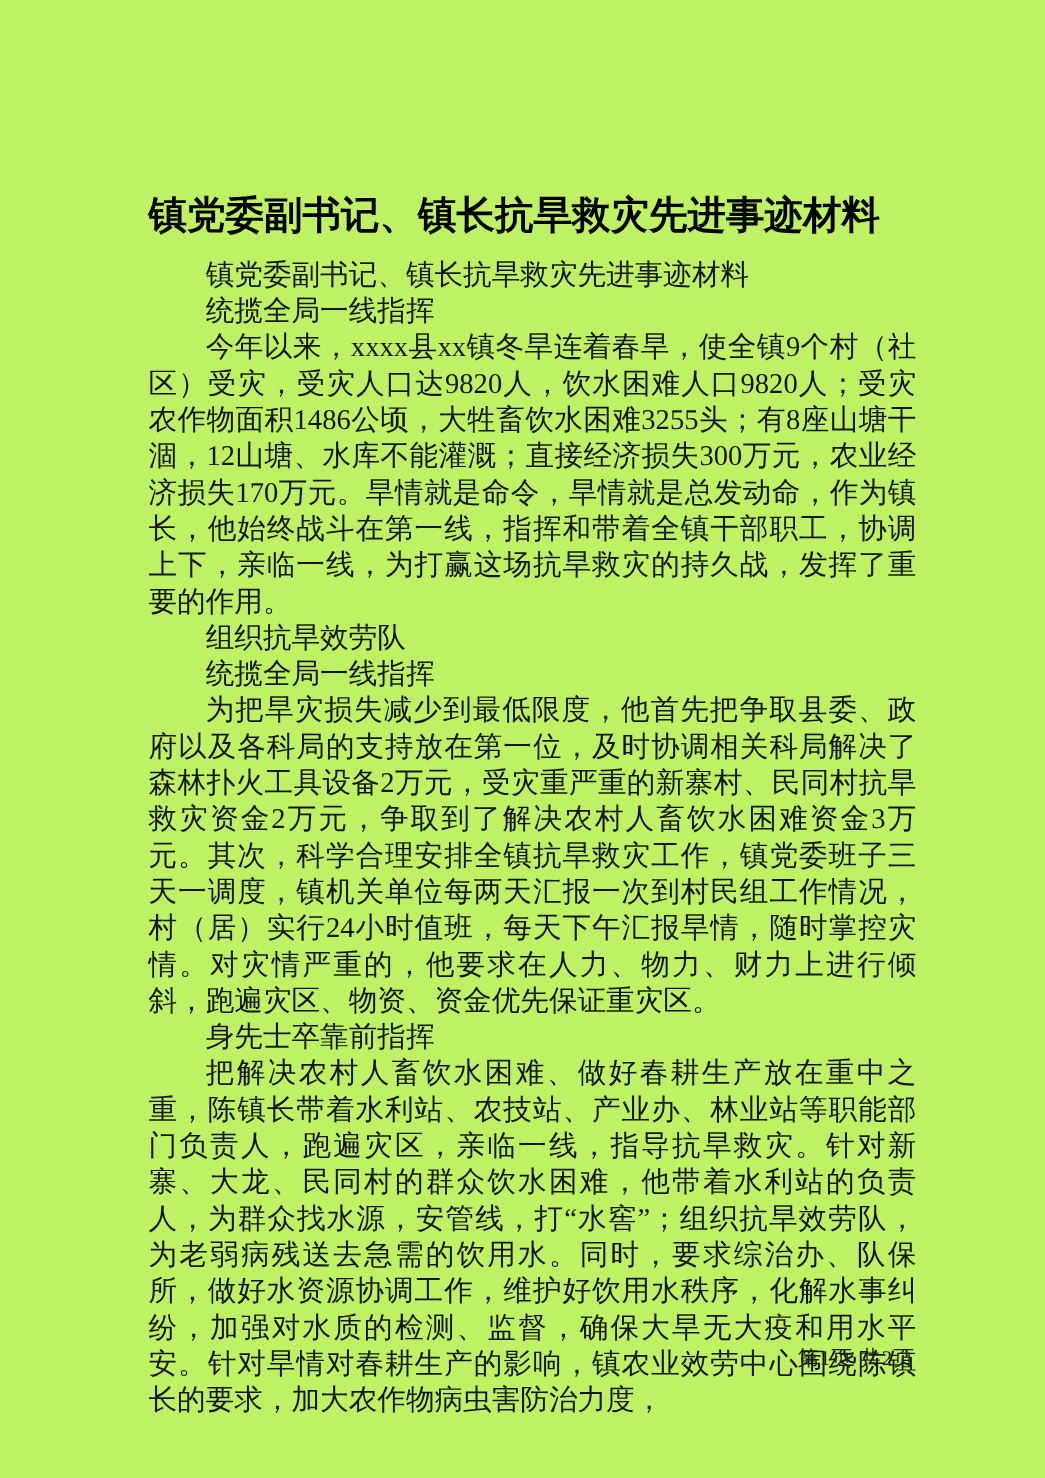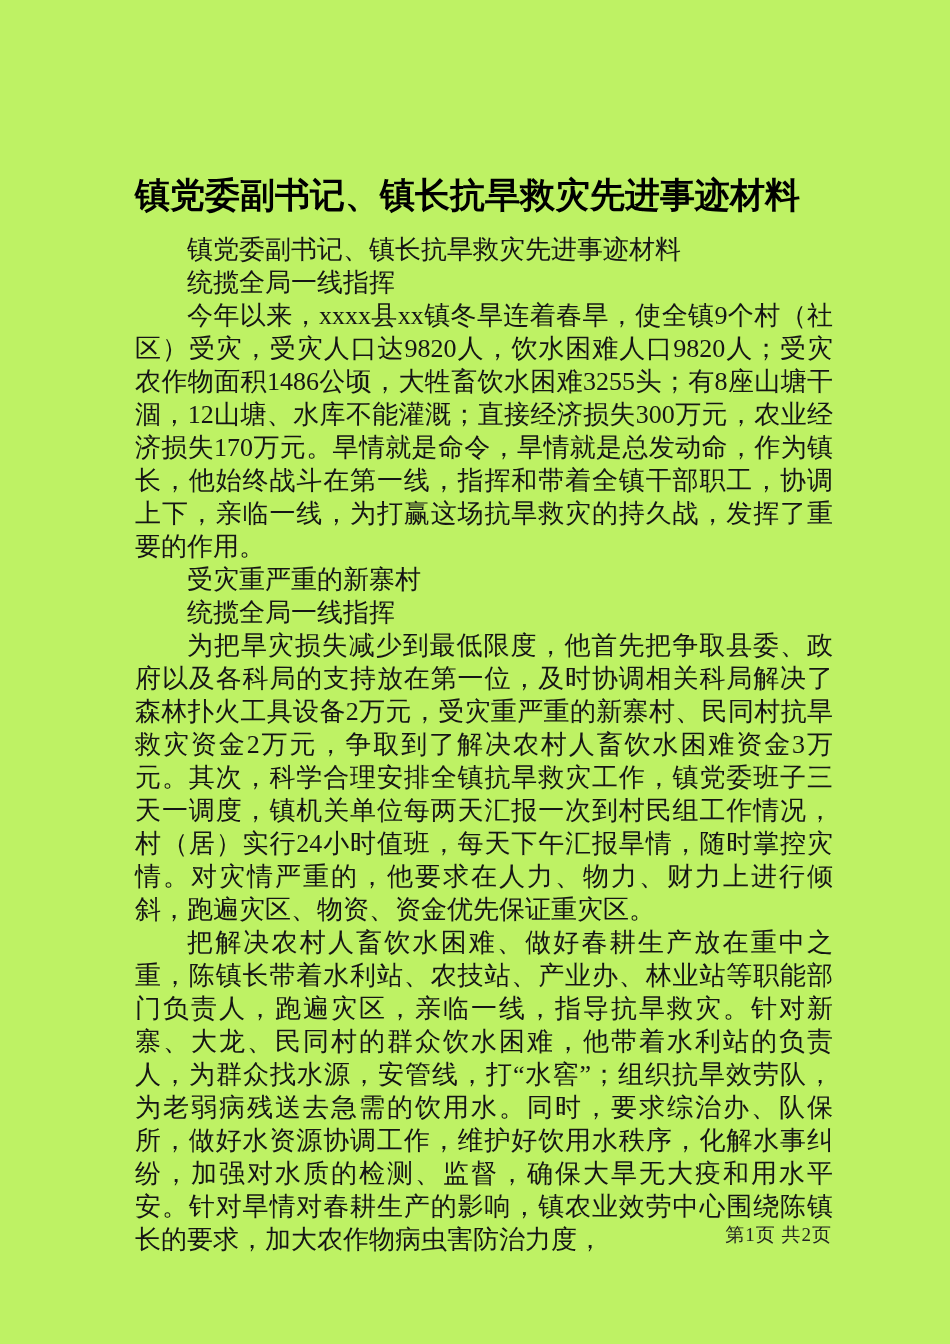--- a/index.html
+++ b/index.html
@@ -53,20 +53,21 @@
 </head>
 <body>
 
 <div class="page">
   <div class="content">
     <h1 class="doc-title">镇党委副书记、镇长抗旱救灾先进事迹材料</h1>
     <div class="paragraphs">
       <p>镇党委副书记、镇长抗旱救灾先进事迹材料</p>
       <p>统揽全局一线指挥</p>
       <p>今年以来，xxxx县xx镇冬旱连着春旱，使全镇9个村（社区）受灾，受灾人口达9820人，饮水困难人口9820人；受灾农作物面积1486公顷，大牲畜饮水困难3255头；有8座山塘干涸，12山塘、水库不能灌溉；直接经济损失300万元，农业经济损失170万元。旱情就是命令，旱情就是总发动命，作为镇长，他始终战斗在第一线，指挥和带着全镇干部职工，协调上下，亲临一线，为打赢这场抗旱救灾的持久战，发挥了重要的作用。</p>
-      <p>受灾重严重的新寨村</p>
+      <p>组织抗旱效劳队</p>
       <p>统揽全局一线指挥</p>
       <p>为把旱灾损失减少到最低限度，他首先把争取县委、政府以及各科局的支持放在第一位，及时协调相关科局解决了森林扑火工具设备2万元，受灾重严重的新寨村、民同村抗旱救灾资金2万元，争取到了解决农村人畜饮水困难资金3万元。其次，科学合理安排全镇抗旱救灾工作，镇党委班子三天一调度，镇机关单位每两天汇报一次到村民组工作情况，村（居）实行24小时值班，每天下午汇报旱情，随时掌控灾情。对灾情严重的，他要求在人力、物力、财力上进行倾斜，跑遍灾区、物资、资金优先保证重灾区。</p>
+      <p>身先士卒靠前指挥</p>
       <p>把解决农村人畜饮水困难、做好春耕生产放在重中之重，陈镇长带着水利站、农技站、产业办、林业站等职能部门负责人，跑遍灾区，亲临一线，指导抗旱救灾。针对新寨、大龙、民同村的群众饮水困难，他带着水利站的负责人，为群众找水源，安管线，打“水窖”；组织抗旱效劳队，为老弱病残送去急需的饮用水。同时，要求综治办、队保所，做好水资源协调工作，维护好饮用水秩序，化解水事纠纷，加强对水质的检测、监督，确保大旱无大疫和用水平安。针对旱情对春耕生产的影响，镇农业效劳中心围绕陈镇长的要求，加大农作物病虫害防治力度，</p>
     </div>
   </div>
   <div class="footer">第1页 共2页</div>
 </div>
 
 </body></html>

